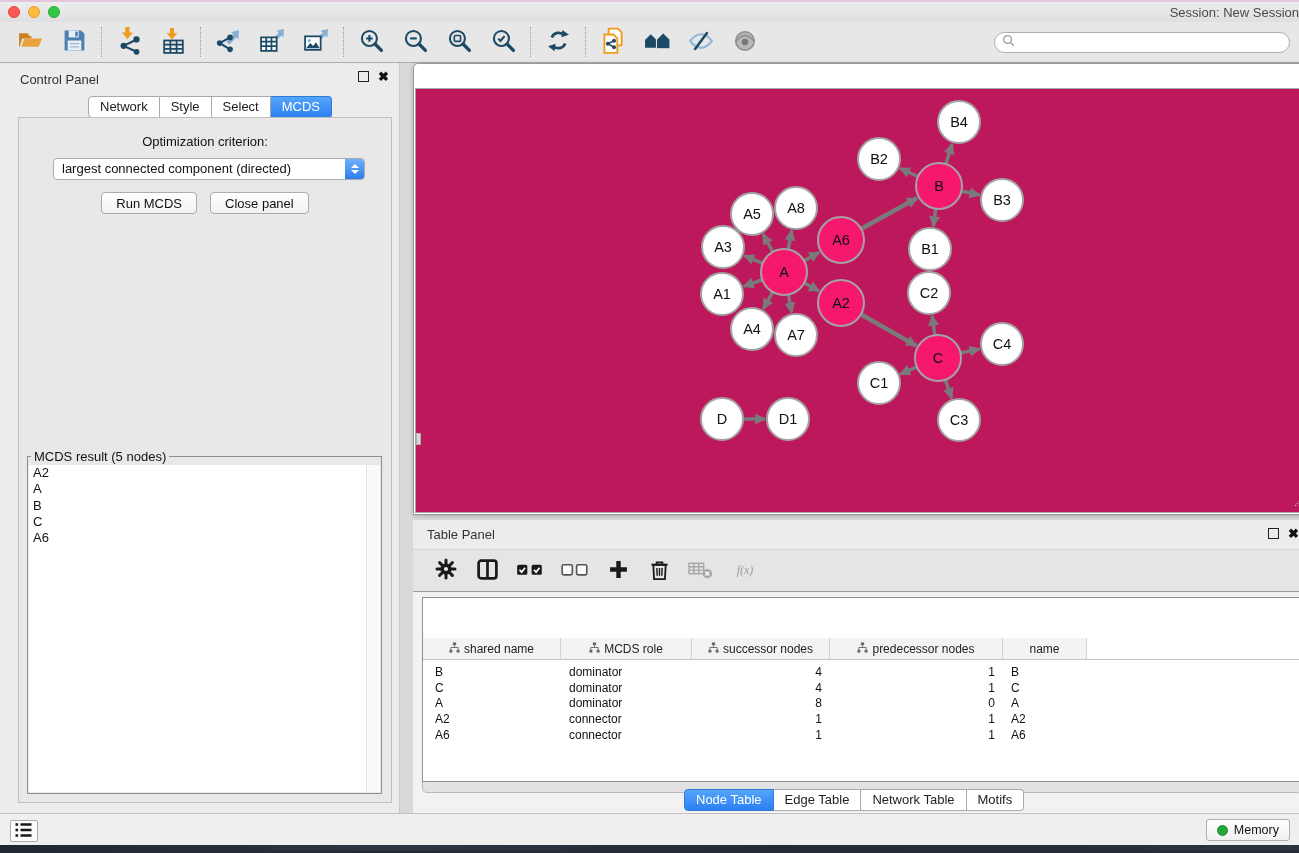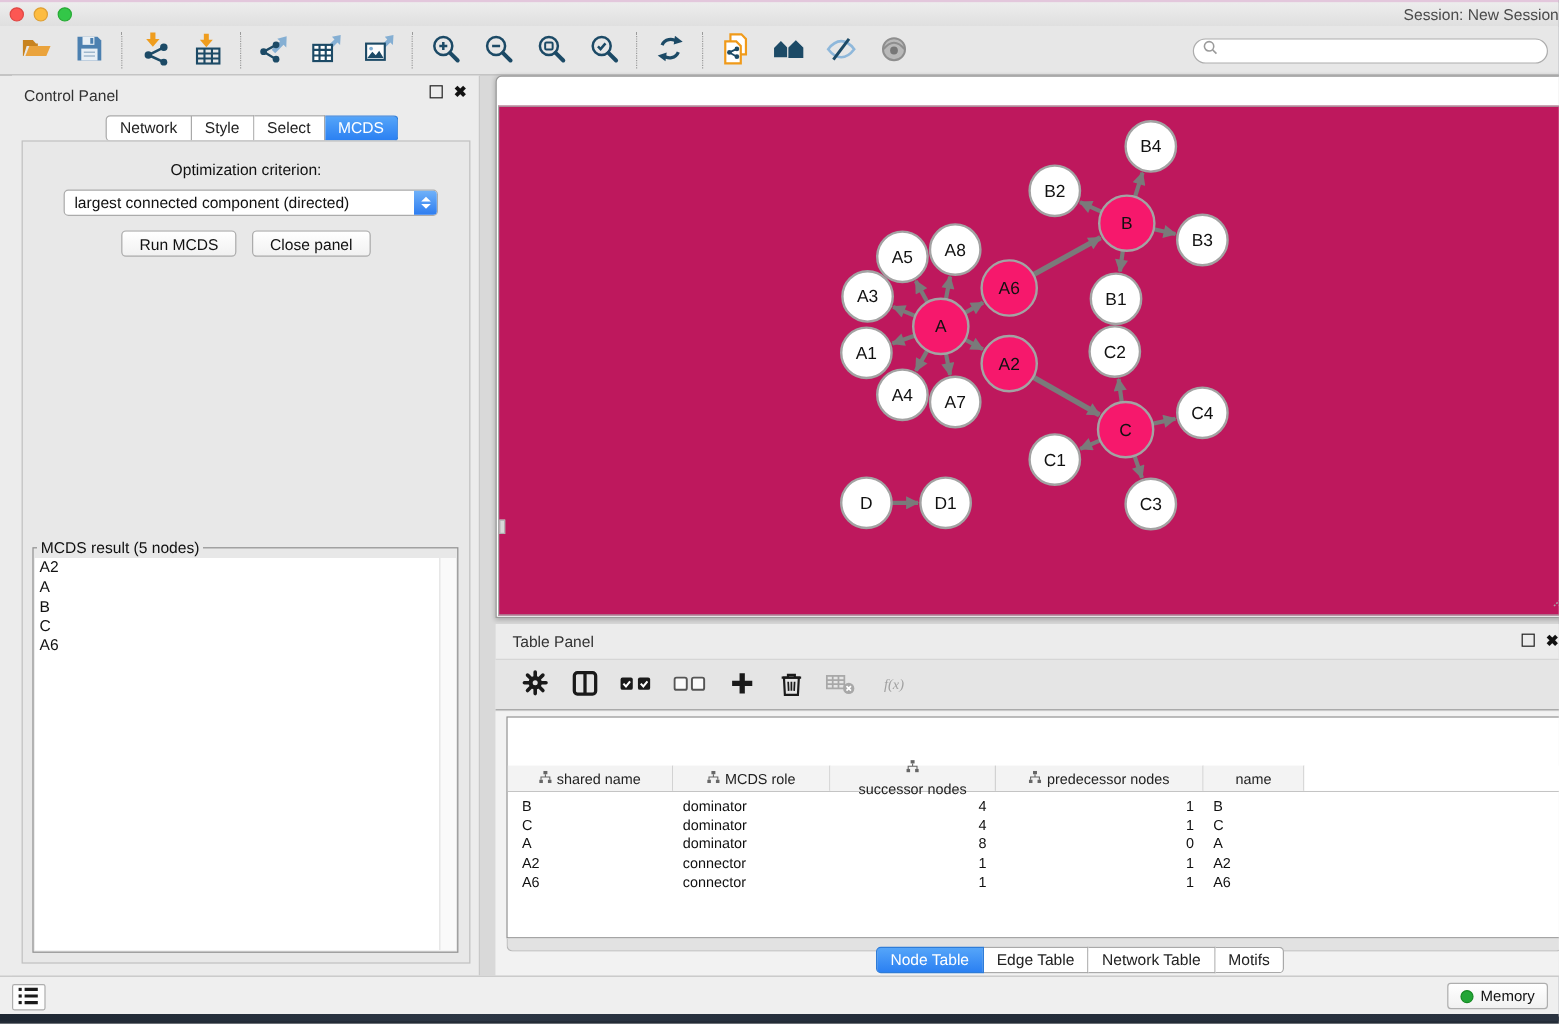--- a/index.html
+++ b/index.html
@@ -65,21 +65,21 @@
   .tp-body{position:absolute;left:0;right:0;top:73px;bottom:0;background:#F2F2F2;}
   .table-box{position:absolute;left:9px;right:7px;top:4px;height:185px;background:#fff;border:1px solid #8F8F8F;box-sizing:border-box;overflow:hidden;}
   .t-head{display:flex;height:21px;border-bottom:1px solid #C4C4C4;margin-top:40px;}
   .th{display:flex;align-items:center;justify-content:center;gap:4px;font-size:12px;color:#222;background:#F3F3F3;border-right:1px solid #D2D2D2;box-sizing:border-box;}
   .th-fill{flex:1;background:#fff;}
   .t-body{padding-top:4px;}
   .t-row{display:flex;height:15.8px;align-items:center;}
   .td{box-sizing:border-box;font-size:12px;color:#111;padding:0 8px;white-space:nowrap;}
   .td:first-child{padding-left:12px;}
   .table-footer{position:absolute;left:9px;right:7px;top:189px;height:11px;background:#E2E2E2;border:1px solid #B8B8B8;border-top:none;border-radius:0 0 5px 5px;box-sizing:border-box;}
-  #tp-tabs{position:absolute;left:271px;top:196px;margin-left:46px;}
+  #tp-tabs{position:absolute;left:271px;top:196px;}
   
   .status-bar{position:absolute;left:0;top:813px;width:1299px;height:34px;background:#EFEFEF;border-top:1px solid #C2C2C2;box-sizing:border-box;}
   .list-btn{position:absolute;left:10px;top:6px;width:28px;height:22px;background:#FDFDFD;border:1px solid #ADADAD;border-radius:2px;display:flex;align-items:center;justify-content:center;padding:0;}
   .memory-btn{position:absolute;right:9px;top:5px;height:22px;display:flex;align-items:center;gap:6px;padding:0 10px;background:linear-gradient(#FFFFFF,#F1F1F1);border:1px solid #AEAEAE;border-radius:3px;font-size:12.5px;color:#111;}
   .mem-dot{width:11px;height:11px;border-radius:50%;background:#23A637;border:1px solid #168A24;box-sizing:border-box;}
   .deskstrip-bottom{position:absolute;left:0;top:847px;width:1299px;height:6px;background:linear-gradient(90deg,#1E2732,#2C3644 30%,#222B38 60%,#2A3340);}
 </style>
 </head>
 <body>
 
@@ -470,21 +470,21 @@
               </div>
               <div class="th" style="width: 131px;">
                 <span><svg width="11" height="11" viewBox="0 0 12 12">
                     <rect x="4.2" y="0.5" width="3.6" height="3" fill="#666"></rect>
                     <rect x="0.5" y="8.5" width="3.2" height="3" fill="#666"></rect>
                     <rect x="8.3" y="8.5" width="3.2" height="3" fill="#666"></rect>
                     <path d="M6 3.5v2.5M2 8.5V6h8v2.5" stroke="#666" fill="none" stroke-width="1"></path>
                   </svg></span>
                 <span>MCDS role</span>
               </div>
-              <div class="th" style="width: 138px; flex-direction: column;">
+              <div class="th" style="width: 138px;">
                 <span><svg width="11" height="11" viewBox="0 0 12 12">
                     <rect x="4.2" y="0.5" width="3.6" height="3" fill="#666"></rect>
                     <rect x="0.5" y="8.5" width="3.2" height="3" fill="#666"></rect>
                     <rect x="8.3" y="8.5" width="3.2" height="3" fill="#666"></rect>
                     <path d="M6 3.5v2.5M2 8.5V6h8v2.5" stroke="#666" fill="none" stroke-width="1"></path>
                   </svg></span>
                 <span>successor nodes</span>
               </div>
               <div class="th" style="width: 173px;">
                 <span><svg width="11" height="11" viewBox="0 0 12 12">

